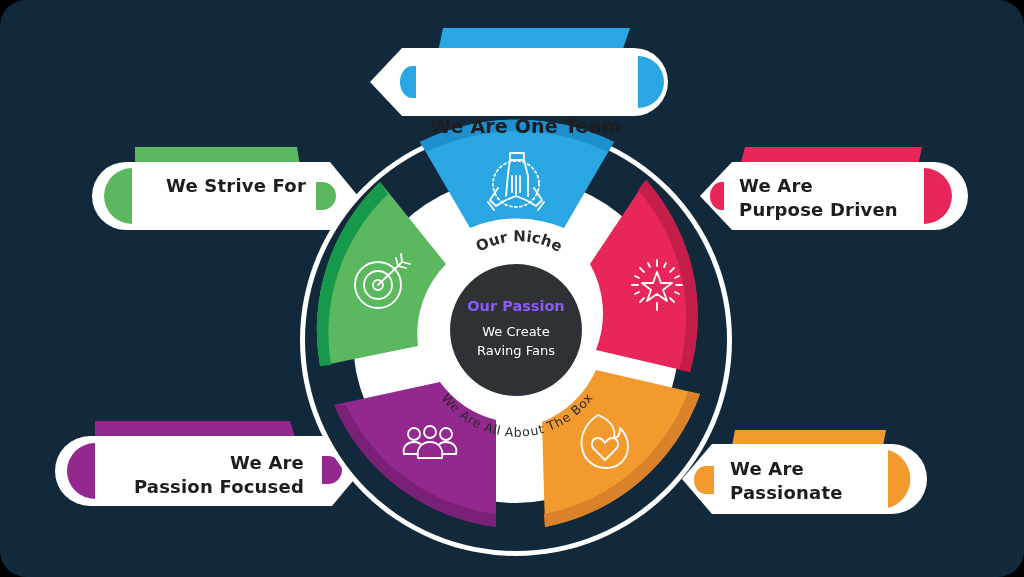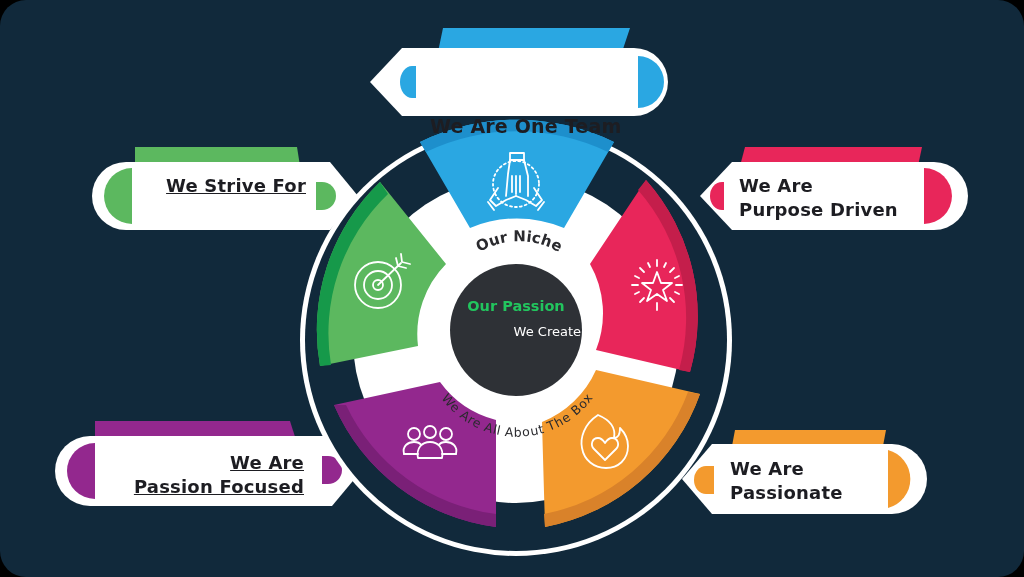--- a/index.html
+++ b/index.html
@@ -1,22 +1,22 @@
 <!DOCTYPE html>
 <html><head>
   <meta charset="utf-8">
   <style>
     html, body { margin: 0; padding: 0; background: #000; }
     body { width: 1024px; height: 577px; overflow: hidden; position: relative; font-family: "DejaVu Sans", sans-serif; }
     .frame { position: absolute; left: 0; top: 0; width: 1024px; height: 577px; background: #11293b; border-radius: 26px; }
     svg.main { position: absolute; left: 0; top: 0; }
     .label { position: absolute; font-family: "DejaVu Sans", sans-serif; font-weight: bold; color: #1d1d22; font-size: 18px; line-height: 24px; letter-spacing: 0.2px; }
-    .label.right-align { text-align: right; text-decoration: underline; }
-    .center-title { position: absolute; left: 451px; top: 298px; width: 130px; text-align: center; color: #22c55e; font-weight: bold; font-size: 14.5px; font-family: "DejaVu Sans", sans-serif; }
-    .center-sub { position: absolute; left: 451px; top: 322px; width: 130px; text-align: right; color: #ffffff; font-size: 13px; line-height: 19px; font-family: "DejaVu Sans", sans-serif; }
+    .label.right-align { text-align: right; }
+    .center-title { position: absolute; left: 451px; top: 298px; width: 130px; text-align: center; color: #8b5cf6; font-weight: bold; font-size: 14.5px; font-family: "DejaVu Sans", sans-serif; }
+    .center-sub { position: absolute; left: 451px; top: 322px; width: 130px; text-align: center; color: #ffffff; font-size: 13px; line-height: 19px; font-family: "DejaVu Sans", sans-serif; }
   </style>
 </head>
 <body>
 
 <div class="frame"></div>
 
 <svg class="main" width="1024" height="577" viewBox="0 0 1024 577" xmlns="http://www.w3.org/2000/svg">
   <defs>
     <path id="arcTop" d="M 466 262 A 78 78 0 0 1 572 262" fill="none"></path>
     <path id="arcBottom" d="M 434 356 A 84 84 0 0 0 600 356" fill="none"></path>
@@ -155,13 +155,14 @@
 </div>
 
 <div class="label" style="left:730px; top:457px;">
   <div>We Are</div>
   <div>Passionate</div>
 </div>
 
 <div class="center-title">Our Passion</div>
 <div class="center-sub">
   <div>We Create</div>
+  <div>Raving Fans</div>
 </div>
 
 </body></html>

